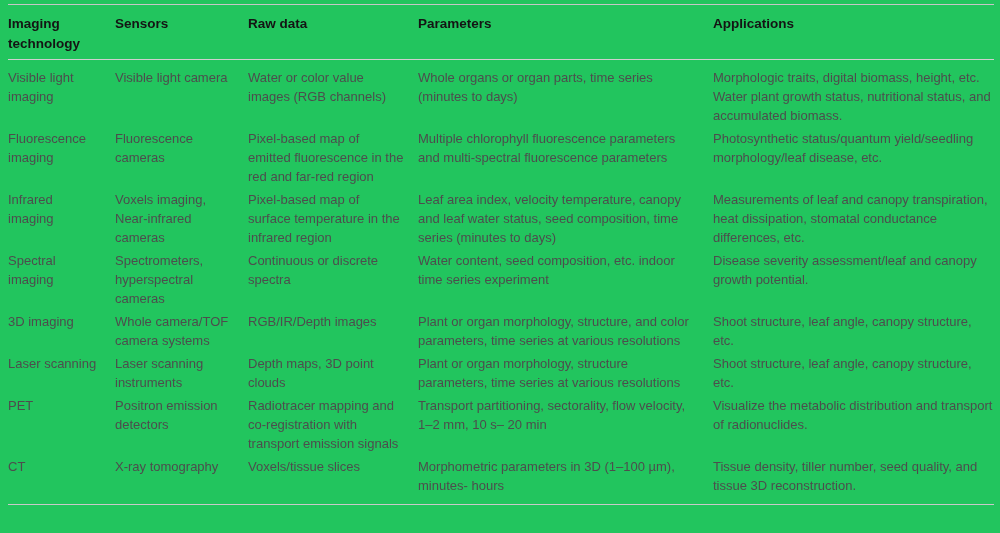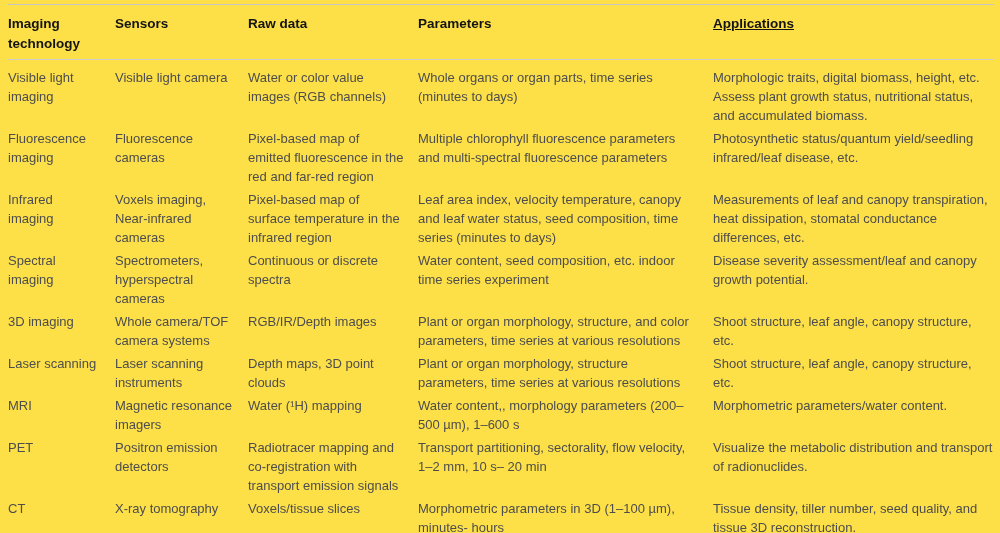--- a/index.html
+++ b/index.html
@@ -7,21 +7,21 @@
     padding: 0;
     background: #ffffff;
     width: 1000px;
     height: 533px;
     overflow: hidden;
     font-family: "Liberation Sans", "DejaVu Sans", sans-serif;
   }
   .page {
     width: 1000px;
     height: 533px;
-    background: #fde047;
+    background: #22c55e;
     box-sizing: border-box;
     padding: 4px 6px 0 8px;
   }
   table.data-table {
     width: 986px;
     table-layout: fixed;
     border-collapse: collapse;
     border-top: 1px solid #c6c6c6;
     border-bottom: 1px solid #c9c9c9;
   }
@@ -33,21 +33,21 @@
   thead th {
     text-align: left;
     vertical-align: top;
     font-size: 13.5px;
     font-weight: bold;
     color: #141414;
     line-height: 20px;
     padding: 9px 14px 5px 0;
     border-bottom: 1px solid #cfcfcf;
   }
-  thead th:last-child { padding-right: 0; text-decoration: underline; }
+  thead th:last-child { padding-right: 0; }
   tbody td {
     text-align: left;
     vertical-align: top;
     font-size: 13px;
     font-weight: normal;
     color: #4d4d4d;
     line-height: 19px;
     padding: 1px 14px 1px 0;
   }
   tbody td:last-child { padding-right: 0; }
@@ -76,28 +76,28 @@
         <th>Parameters</th>
         <th>Applications</th>
       </tr>
     </thead>
     <tbody>
       <tr>
         <td>Visible light imaging</td>
         <td>Visible light camera</td>
         <td>Water or color value images (RGB channels)</td>
         <td>Whole organs or organ parts, time series (minutes to days)</td>
-        <td>Morphologic traits, digital biomass, height, etc. Assess plant growth status, nutritional status, and accumulated biomass.</td>
+        <td>Morphologic traits, digital biomass, height, etc. Water plant growth status, nutritional status, and accumulated biomass.</td>
       </tr>
       <tr>
         <td>Fluorescence imaging</td>
         <td>Fluorescence cameras</td>
         <td>Pixel-based map of emitted fluorescence in the red and far-red region</td>
         <td>Multiple chlorophyll fluorescence parameters and multi-spectral fluorescence parameters</td>
-        <td>Photosynthetic status/quantum yield/seedling infrared/leaf disease, etc.</td>
+        <td>Photosynthetic status/quantum yield/seedling morphology/leaf disease, etc.</td>
       </tr>
       <tr>
         <td>Infrared imaging</td>
         <td>Voxels imaging, Near-infrared cameras</td>
         <td>Pixel-based map of surface temperature in the infrared region</td>
         <td>Leaf area index, velocity temperature, canopy and leaf water status, seed composition, time series (minutes to days)</td>
         <td>Measurements of leaf and canopy transpiration, heat dissipation, stomatal conductance differences, etc.</td>
       </tr>
       <tr>
         <td>Spectral imaging</td>
@@ -114,27 +114,20 @@
         <td>Shoot structure, leaf angle, canopy structure, etc.</td>
       </tr>
       <tr>
         <td>Laser scanning</td>
         <td>Laser scanning instruments</td>
         <td>Depth maps, 3D point clouds</td>
         <td>Plant or organ morphology, structure parameters, time series at various resolutions</td>
         <td>Shoot structure, leaf angle, canopy structure, etc.</td>
       </tr>
       <tr>
-        <td>MRI</td>
-        <td>Magnetic resonance imagers</td>
-        <td>Water (¹H) mapping</td>
-        <td>Water content,, morphology parameters (200–500 µm), 1–600 s</td>
-        <td>Morphometric parameters/water content.</td>
-      </tr>
-      <tr>
         <td>PET</td>
         <td>Positron emission detectors</td>
         <td>Radiotracer mapping and co-registration with transport emission signals</td>
         <td>Transport partitioning, sectorality, flow velocity, 1–2 mm, 10 s– 20 min</td>
         <td>Visualize the metabolic distribution and transport of radionuclides.</td>
       </tr>
       <tr>
         <td>CT</td>
         <td>X-ray tomography</td>
         <td>Voxels/tissue slices</td>

